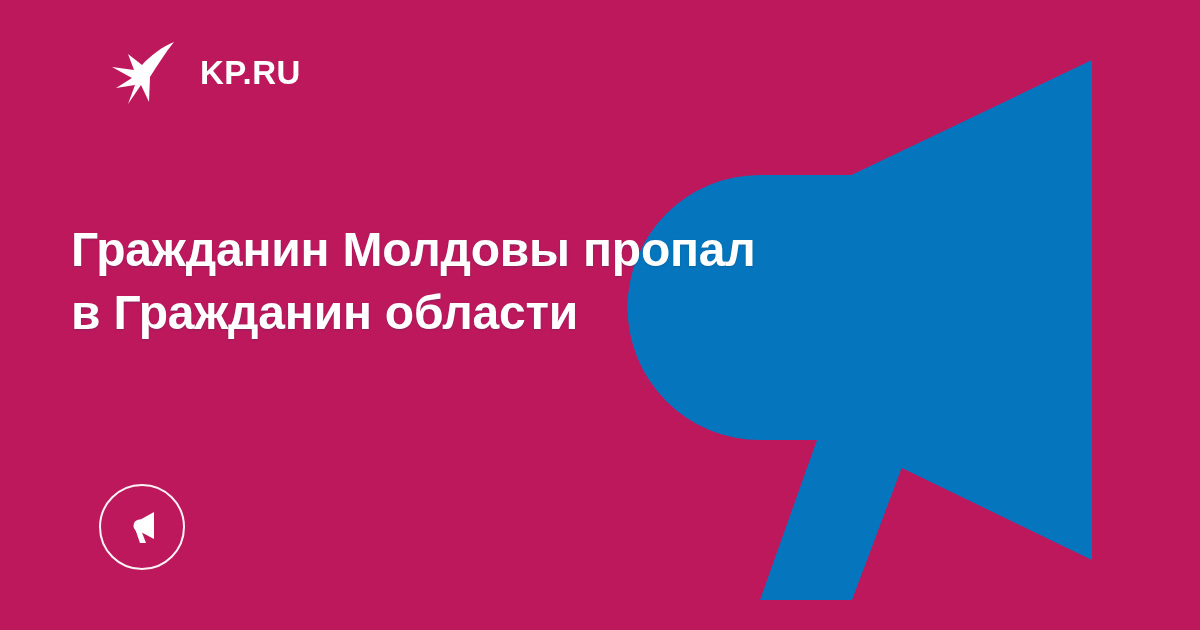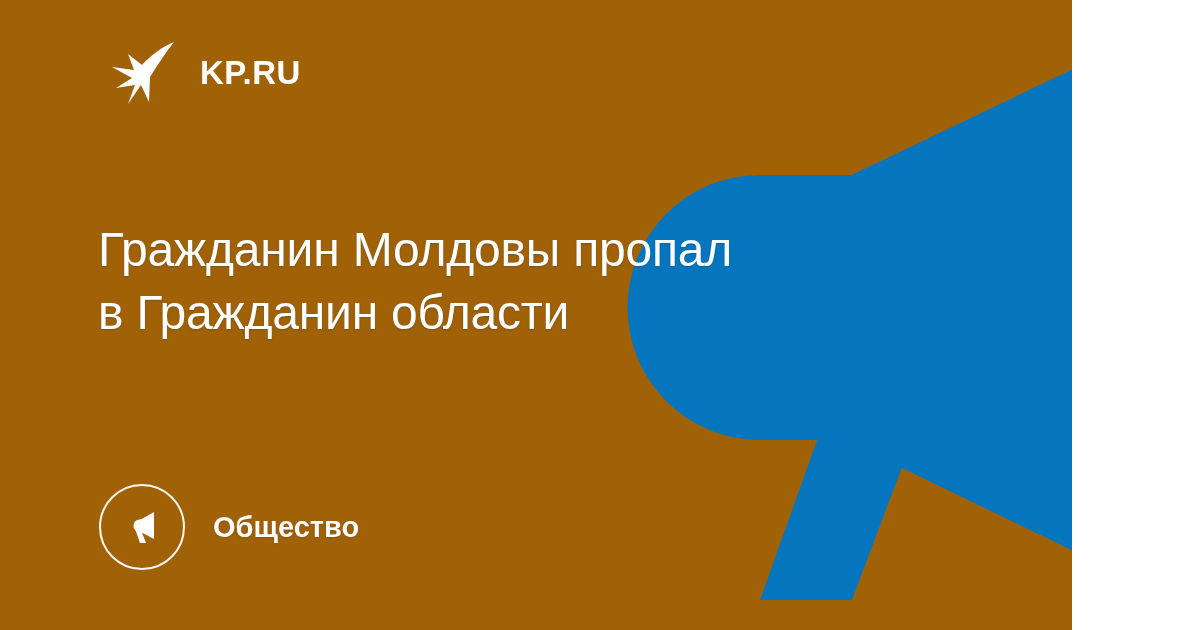--- a/index.html
+++ b/index.html
@@ -4,24 +4,24 @@
 <title>KP.RU social card</title>
 <style>
   html, body {
     margin: 0;
     padding: 0;
     background: #ffffff;
   }
 
   .card {
     position: relative;
-    width: 1072px;
+    width: 1200px;
     height: 630px;
     overflow: hidden;
-    background: #a16207;
+    background: #be185d;
     font-family: "Liberation Sans", "DejaVu Sans", sans-serif;
     -webkit-font-smoothing: antialiased;
   }
 
   
   .watermark {
     position: absolute;
     inset: 0;
     pointer-events: none;
   }
@@ -57,26 +57,26 @@
     font-size: 33px;
     font-weight: bold;
     letter-spacing: 0.5px;
     line-height: 1;
     white-space: nowrap;
   }
 
   
   .headline {
     position: absolute;
-    left: 98px;
+    left: 71px;
     top: 218px;
     width: 900px;
     color: #ffffff;
     font-size: 48px;
-    font-weight: normal;
+    font-weight: bold;
     line-height: 1.32;
     letter-spacing: -0.2px;
     text-shadow: 0 1px 2px rgba(0, 50, 90, 0.28);
   }
   .headline-line {
     display: block;
     white-space: nowrap;
   }
 
   
@@ -169,16 +169,15 @@
 
           <path d="M 33 6 L 33 33 L 17 24.5 L 17 15 Z"></path>
 
           <path d="M 18 13.5 L 24 13.5 L 24 26 L 18 26
                    A 6.3 6.3 0 0 1 18 13.5 Z"></path>
 
           <path d="M 14.5 24 L 20 24 L 25 37 L 19 37 Z"></path>
         </g>
       </svg>
     </span>
-    <span class="category-label">Общество</span>
   </div>
 
 </div>
 
 </body></html>

